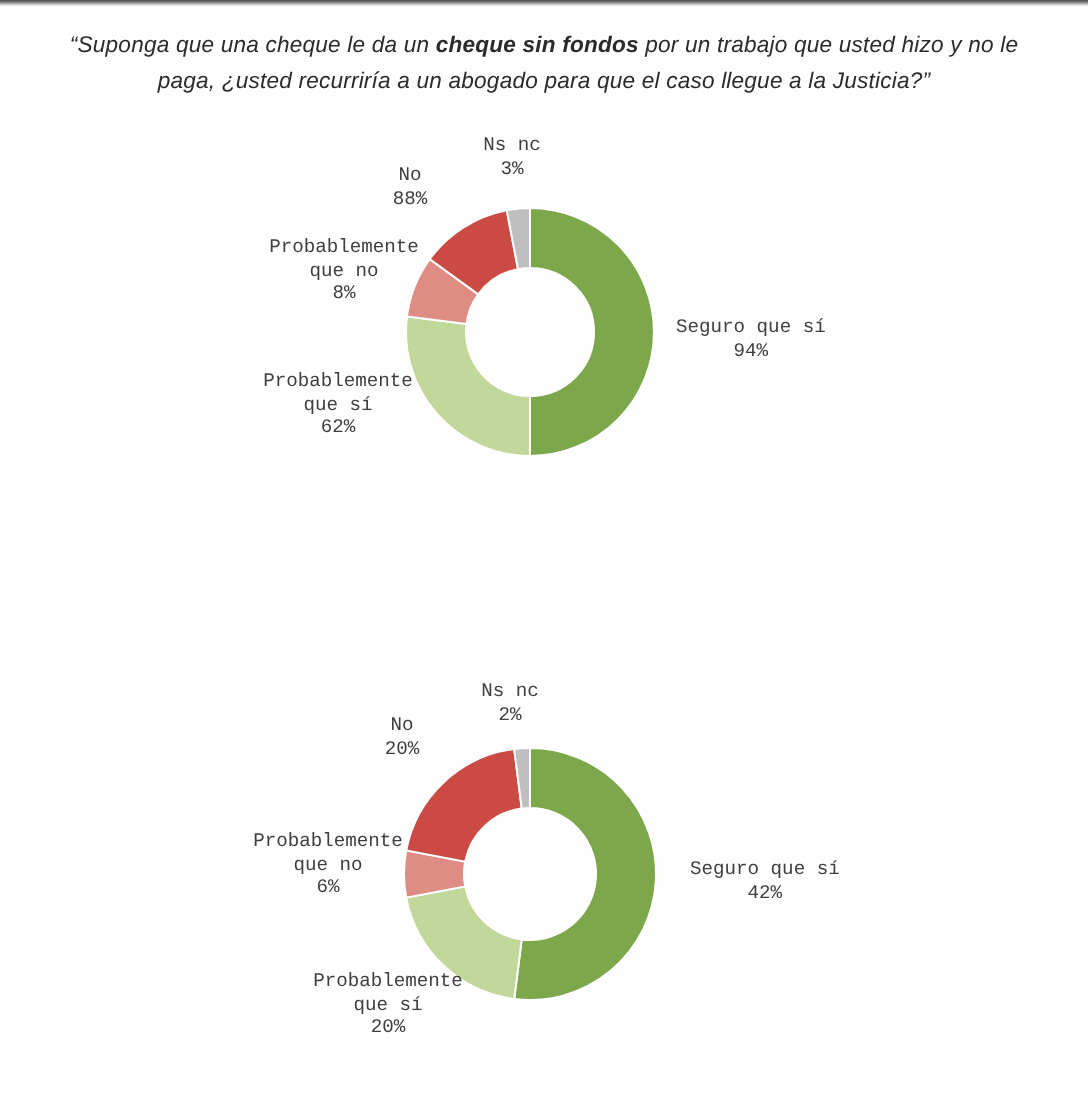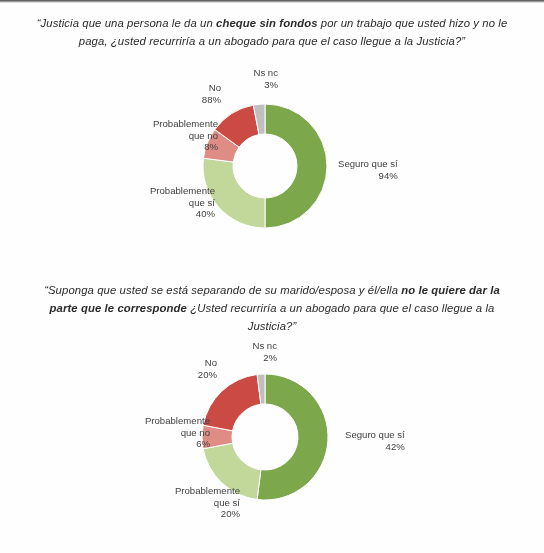--- a/index.html
+++ b/index.html
@@ -60,77 +60,74 @@
     position: absolute;
     left: 0;
     top: 0;
   }
 
   .lbl {
     position: absolute;
     font-size: 9.6px;
     line-height: 11.6px;
     color: #3f3f3f;
-    text-align: right;
+    text-align: center;
     white-space: nowrap;
-    font-family: Liberation Sans, sans-serif;
+    font-family: Liberation Mono, monospace;
   }
   .lbl .pct { display: block; }
 </style>
 </head>
 <body>
 
 <div id="page">
 
   <div class="top-edge"></div>
 
   <div class="question" id="question-1">
-    <span>“Justicia que una persona le da un </span><b>cheque sin fondos</b><span> por un trabajo que usted hizo y no le paga, ¿usted recurriría a un abogado para que el caso llegue a la Justicia?”</span>
+    <span>“Suponga que una cheque le da un </span><b>cheque sin fondos</b><span> por un trabajo que usted hizo y no le paga, ¿usted recurriría a un abogado para que el caso llegue a la Justicia?”</span>
   </div>
 
   <div class="chart-block" id="chart-block-1">
     <svg class="donut-svg" id="donut-1" width="544" height="210" viewBox="0 0 544 210">
         <path d="M 265 42 A 62 62 0 0 1 265 166 L 265 136 A 32 32 0 0 0 265 72 Z" fill="#7CA74B" stroke="#ffffff" stroke-width="1"></path>
         <path d="M 265 166 A 62 62 0 0 1 203.48888851850236 96.22933951901317 L 233.25232955793672 99.98933652594228 A 32 32 0 0 0 265 136 Z" fill="#C2D89A" stroke="#ffffff" stroke-width="1"></path>
         <path d="M 203.48888851850236 96.22933951901317 A 62 62 0 0 1 214.84094634875325 67.55731435786667 L 239.11145618000168 85.19087192664087 A 32 32 0 0 0 233.25232955793672 99.98933652594228 Z" fill="#DF8C84" stroke="#ffffff" stroke-width="1"></path>
         <path d="M 214.84094634875325 67.55731435786667 A 62 62 0 0 1 253.38235849568503 43.098190454821314 L 259.0037979332568 72.56680797668197 A 32 32 0 0 0 239.11145618000168 85.19087192664087 Z" fill="#CC4A44" stroke="#ffffff" stroke-width="1"></path>
         <path d="M 253.38235849568503 43.098190454821314 A 62 62 0 0 1 265 42 L 265 72 A 32 32 0 0 0 259.0037979332568 72.56680797668197 Z" fill="#BFBFBF" stroke="#ffffff" stroke-width="1"></path>
       </svg>
 
     <div class="lbl" style="left:338px; top:96px;">
       <span>Seguro que sí</span>
       <span class="pct">94%</span>
     </div>
 
     <div class="lbl" style="left:123px; top:123px; width:92px;">
       <span>Probablemente</span>
       <span class="pct">que sí</span>
-      <span class="pct">40%</span>
+      <span class="pct">62%</span>
     </div>
 
     <div class="lbl" style="left:126px; top:56px; width:92px;">
       <span>Probablemente</span>
       <span class="pct">que no</span>
       <span class="pct">8%</span>
     </div>
 
     <div class="lbl" style="left:189px; top:20px; width:32px;">
       <span>No</span>
       <span class="pct">88%</span>
     </div>
 
     <div class="lbl" style="left:234px; top:5px; width:44px;">
       <span>Ns nc</span>
       <span class="pct">3%</span>
     </div>
   </div>
 
-  <div class="question" id="question-2">
-    <span>“Suponga que usted se está separando de su marido/esposa y él/ella </span><b>no le quiere dar la parte que le corresponde</b><span> ¿Usted recurriría a un abogado para que el caso llegue a la Justicia?”</span>
-  </div>
 
   <div class="chart-block" id="chart-block-2">
     <svg class="donut-svg" id="donut-2" width="544" height="210" viewBox="0 0 544 210">
         <path d="M 265 41 A 63 63 0 1 1 257.1040062854488 166.5032261828121 L 260.86400329237796 136.73978514337776 A 33 33 0 1 0 265 71 Z" fill="#7CA74B" stroke="#ffffff" stroke-width="1"></path>
         <path d="M 257.1040062854488 166.5032261828121 A 63 63 0 0 1 203.1159032040926 115.80502281890062 L 232.58452072595327 110.1835833813289 A 33 33 0 0 0 260.86400329237796 136.73978514337776 Z" fill="#C2D89A" stroke="#ffffff" stroke-width="1"></path>
         <path d="M 203.1159032040926 115.80502281890062 A 63 63 0 0 1 203.11590320409263 92.19497718109926 L 232.58452072595327 97.81641661867104 A 33 33 0 0 0 232.58452072595327 110.1835833813289 Z" fill="#DF8C84" stroke="#ffffff" stroke-width="1"></path>
         <path d="M 203.11590320409263 92.19497718109926 A 63 63 0 0 1 257.10400628544886 41.49677381718789 L 260.86400329237796 71.26021485662223 A 33 33 0 0 0 232.58452072595327 97.81641661867104 Z" fill="#CC4A44" stroke="#ffffff" stroke-width="1"></path>
         <path d="M 257.10400628544886 41.49677381718789 A 63 63 0 0 1 265.00000000000006 41 L 265 71 A 33 33 0 0 0 260.86400329237796 71.26021485662223 Z" fill="#BFBFBF" stroke="#ffffff" stroke-width="1"></path>
       </svg>
 

